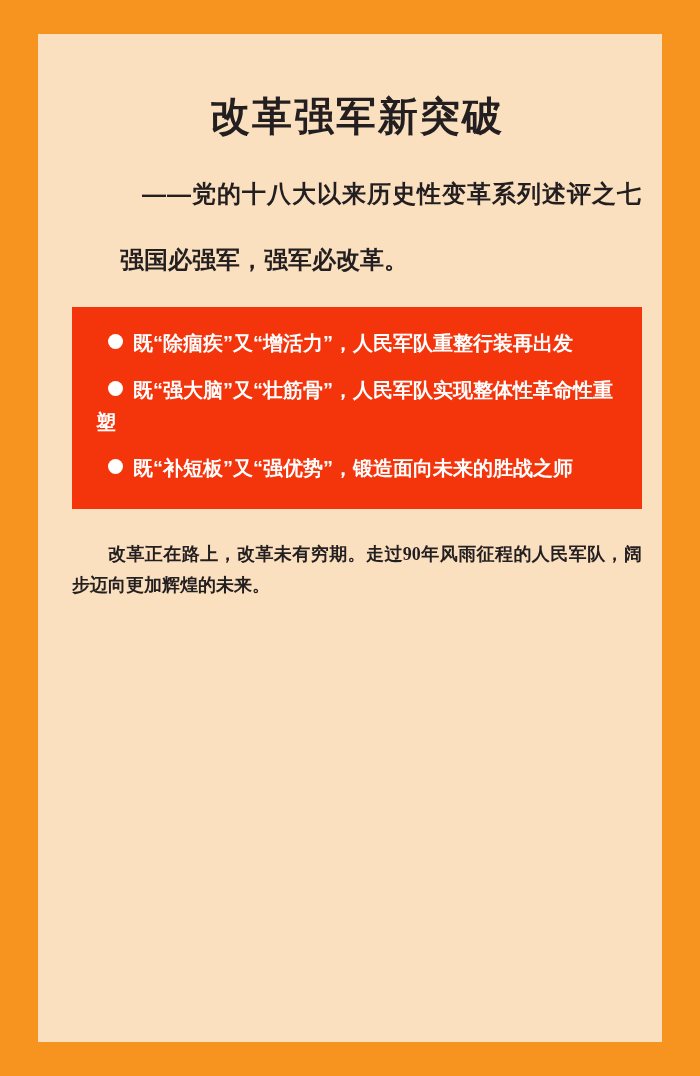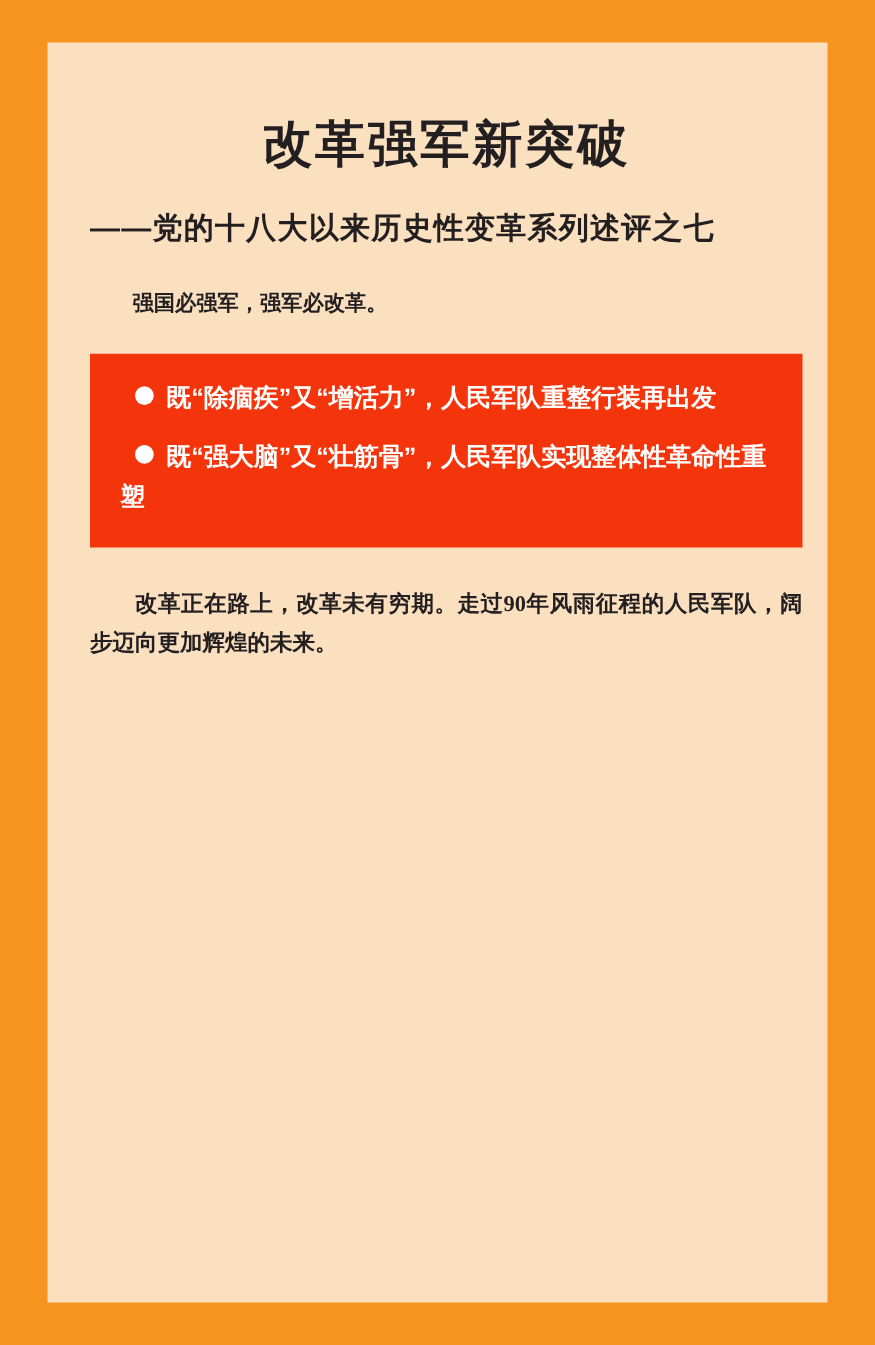--- a/index.html
+++ b/index.html
@@ -42,31 +42,31 @@
     text-align: center;
     font-size: 40px;
     font-weight: bold;
     color: #231f20;
     letter-spacing: 2px;
     margin-top: 28px;
     line-height: 1.2;
     font-family: "Liberation Sans", "DejaVu Sans", sans-serif;
   }
   .subtitle {
-    text-align: left;
+    text-align: right;
     font-size: 24px;
     font-weight: bold;
     color: #231f20;
-    margin-top: 26px;
+    margin-top: 38px;
     letter-spacing: 1px;
     font-family: "Liberation Sans", "DejaVu Sans", sans-serif;
   }
   .body-text {
     margin-top: 30px;
-    font-size: 17px;
+    font-size: 24px;
     line-height: 1.72;
     color: #231f20;
     text-align: justify;
     font-family: "Liberation Serif", "DejaVu Serif", serif;
     font-weight: bold;
   }
   .body-text p {
     margin: 0 0 0 0;
     text-indent: 2em;
   }
@@ -127,20 +127,23 @@
       <p>强国必强军，强军必改革。</p>
     </div>
 
     <div class="highlight-box">
       <div class="hl-item">
         <span class="bullet"></span><span>既“除痼疾”又“增活力”，人民军队重整行装再出发</span>
       </div>
       <div class="hl-item">
         <span class="bullet"></span><span>既“强大脑”又“壮筋骨”，人民军队实现整体性革命性重塑</span>
       </div>
+      <div class="hl-item">
+        <span class="bullet"></span><span>既“补短板”又“强优势”，锻造面向未来的胜战之师</span>
+      </div>
     </div>
 
     <div class="closing-text">
       <p>改革正在路上，改革未有穷期。走过90年风雨征程的人民军队，阔步迈向更加辉煌的未来。</p>
     </div>
 
   </div>
 </div>
 
 </body></html>

